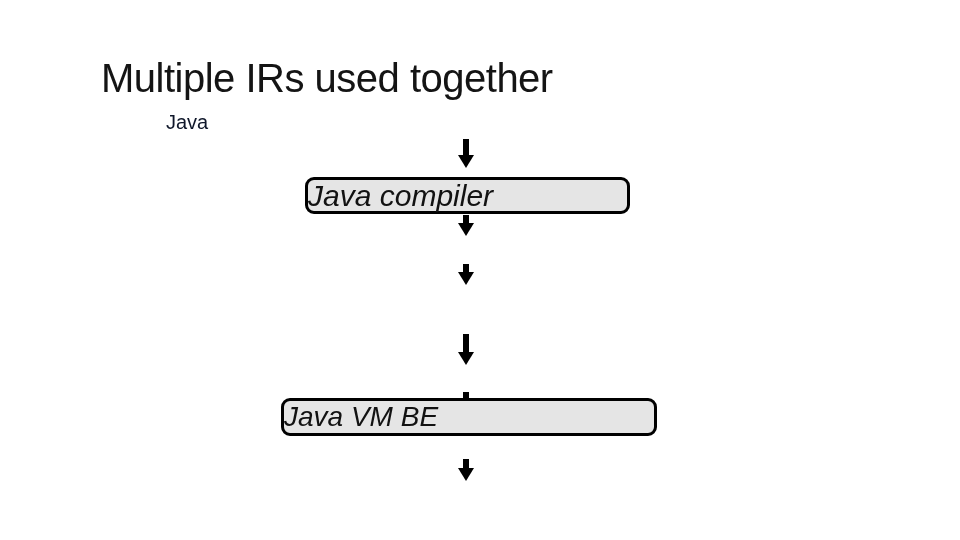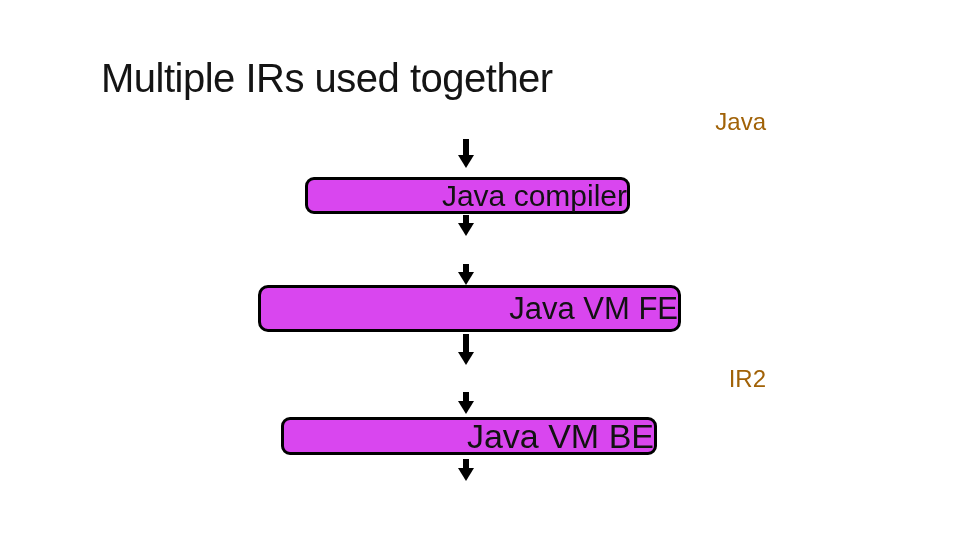--- a/index.html
+++ b/index.html
@@ -19,45 +19,46 @@
     font-size:40px;
     font-weight:400;
     letter-spacing:-0.5px;
     line-height:1.1;
     color:#141414;
     white-space:nowrap;
   }
   .flow-label{
     position:absolute;
     left:138px;width:600px;
-    text-align:right;
-    font-size:24px;
+    text-align:left;
+    font-size:20px;
     line-height:32px;
-    color:#a16207;
+    color:#0f172a;
     white-space:nowrap;
   }
   .lbl-java{top:106px;}
   .lbl-bytecode{top:235px;}
   .lbl-ir2{top:363px;}
   .lbl-machine{top:481px;}
   .flow-box{
     position:absolute;
     box-sizing:border-box;
     border:3.5px solid #000000;
     border-radius:9px;
-    background:#d946ef;
+    background:#e5e5e5;
     display:flex;
     align-items:center;
-    justify-content:flex-end;
+    justify-content:flex-start;
     white-space:nowrap;
     color:#121212;
+    font-style:italic;
   }
   .box-compiler{left:277px;top:177px;width:325px;height:37px;font-size:30px;}
   .box-vmfe{left:230px;top:285px;width:423px;height:47px;font-size:31px;border-radius:10px;}
-  .box-vmbe{left:253px;top:417px;width:376px;height:38px;font-size:34px;}
+  .box-vmbe{left:253px;top:398px;width:376px;height:38px;font-size:28px;}
   .arrow{
     position:absolute;
     left:430px;width:16px;
     display:flex;
     flex-direction:column;
     align-items:center;
   }
   .arrow::before{
     content:"";
     width:6px;
@@ -91,27 +92,23 @@
 
   <div class="flow-box box-compiler">
     <span>Java compiler</span>
   </div>
 
   <div class="arrow a2"></div>
 
 
   <div class="arrow a3"></div>
 
-  <div class="flow-box box-vmfe">
-    <span>Java VM FE</span>
-  </div>
 
   <div class="arrow a4"></div>
 
-  <div class="flow-label lbl-ir2">IR2</div>
 
   <div class="arrow a5"></div>
 
   <div class="flow-box box-vmbe">
     <span>Java VM BE</span>
   </div>
 
   <div class="arrow a6"></div>
 
 

